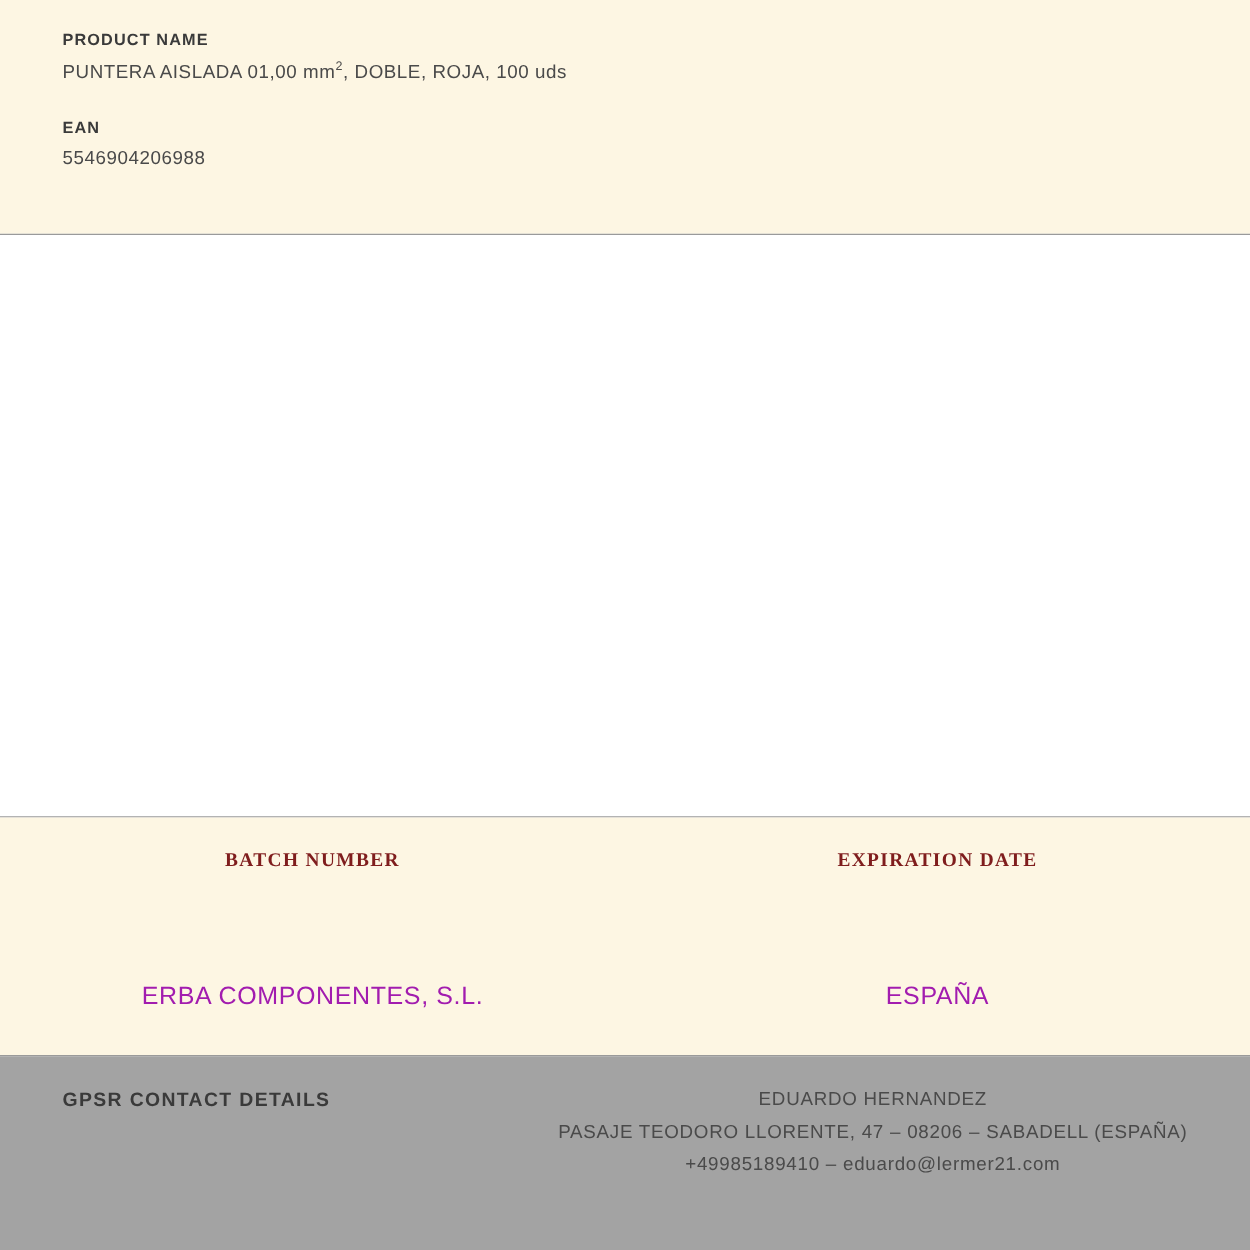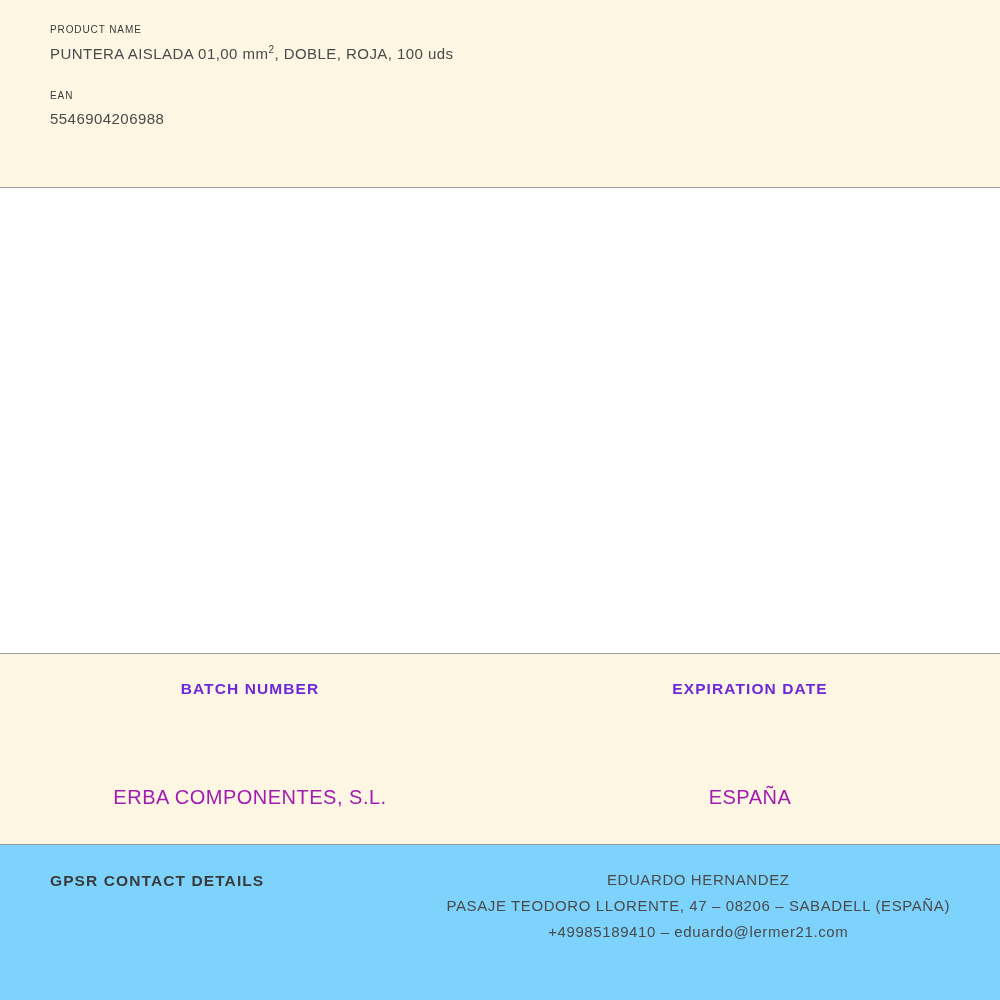--- a/index.html
+++ b/index.html
@@ -23,22 +23,22 @@
   }
 
   
   .header-block {
     background: #fdf6e3;
     padding: 24px 50px 20px 50px;
     box-sizing: border-box;
     height: 187px;
   }
   .field-label {
-    font-size: 10px;
-    font-weight: normal;
+    font-size: 13px;
+    font-weight: bold;
     letter-spacing: 0.9px;
     color: #3a3a3a;
     margin: 0 0 9px 0;
   }
   .field-value {
     font-size: 15px;
     letter-spacing: 0.45px;
     color: #4a4a4a;
     margin: 0;
   }
@@ -78,37 +78,38 @@
   .info-col {
     width: 50%;
     text-align: center;
     box-sizing: border-box;
     padding: 0 20px;
   }
   .info-title {
     font-size: 15.5px;
     font-weight: bold;
     letter-spacing: 1.1px;
-    color: #6d28d9;
+    color: #7f1d1d;
     margin: 0 0 8px 0;
+    font-family: Liberation Serif, serif;
   }
   .info-value {
     font-size: 20px;
     letter-spacing: 0.5px;
     color: #a21caf;
     margin: 0;
     min-height: 18px;
   }
   .info-row.second {
     margin-top: 62px;
   }
 
   
   .footer-block {
-    background: #7dd3fc;
+    background: #a3a3a3;
     box-sizing: border-box;
     padding: 26px 50px 24px 50px;
     height: 155px;
     display: flex;
     justify-content: space-between;
     align-items: flex-start;
   }
   .footer-title {
     font-size: 15.5px;
     font-weight: bold;

